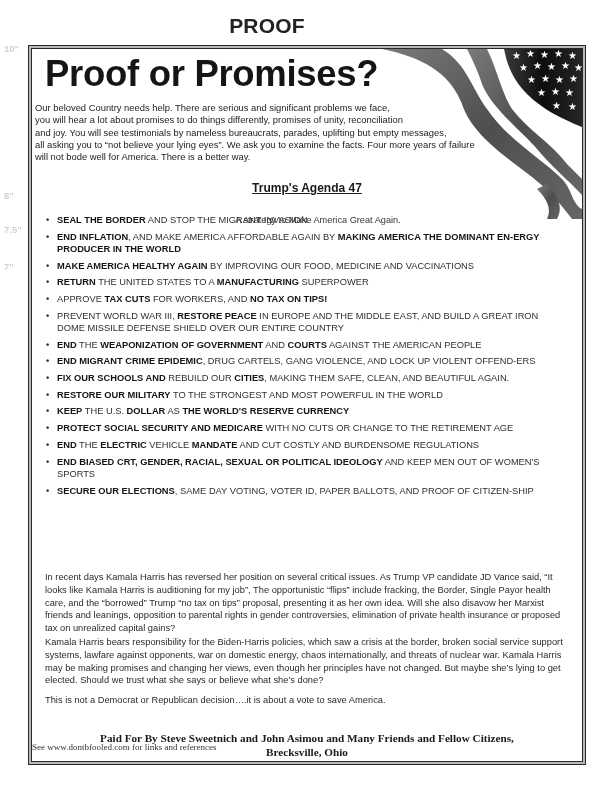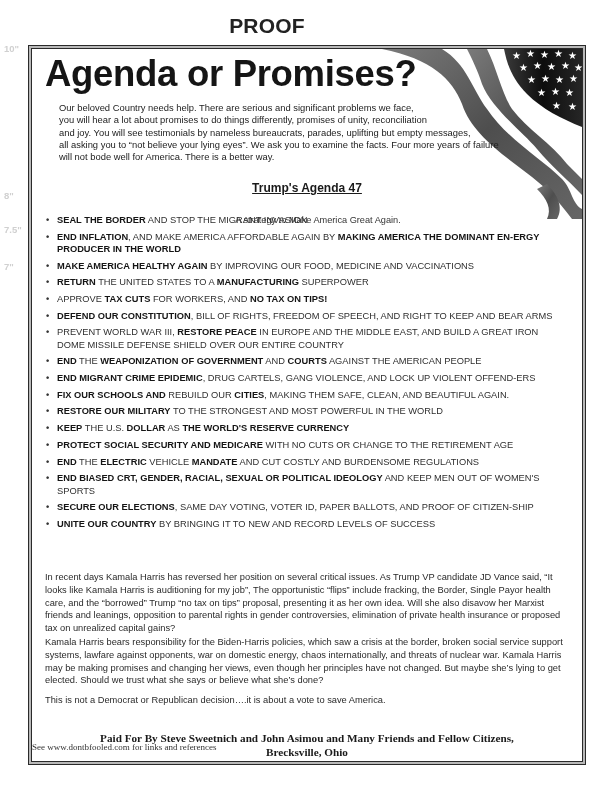--- a/index.html
+++ b/index.html
@@ -28,21 +28,21 @@
 
   .flag { position: absolute; right: 0; top: 0; width: 210px; height: 170px; }
 
   .headline {
     position: absolute; left: 13px; top: 4px;
     font-family: "Liberation Sans", sans-serif; font-weight: bold; font-size: 36.5px;
     color: #151515; letter-spacing: -0.3px; line-height: 1.15;
   }
 
   .intro {
-    position: absolute; left: 27px; top: 53px; width: 440px;
+    position: absolute; left: 3px; top: 53px; width: 440px;
     font-size: 9.4px; line-height: 12.3px; color: #222;
   }
 
   .agenda-title {
     position: absolute; left: 0; width: 100%; top: 132px; text-align: center;
     font-weight: bold; font-size: 12px; text-decoration: underline; color: #1a1a1a;
   }
   .agenda-subtitle {
     position: absolute; left: 0; width: 100%; top: 166px; text-align: center;
     font-size: 9.2px; color: #333; padding-left: 22px;
@@ -122,51 +122,49 @@
           <text x="183" y="34">★</text>
           <text x="197" y="33">★</text>
         <text x="165" y="47">★</text>
           <text x="179" y="46">★</text>
           <text x="193" y="47">★</text>
         <text x="180" y="60">★</text>
           <text x="196" y="61">★</text>
       </g>
     </svg>
 
-    <div class="headline">Agenda or Promises?</div>
+    <div class="headline">Proof or Promises?</div>
 
     <div class="intro">
       <div>Our beloved Country needs help. There are serious and significant problems we face,</div>
       <div>you will hear a lot about promises to do things differently, promises of unity, reconciliation</div>
       <div>and joy. You will see testimonials by nameless bureaucrats, parades, uplifting but empty messages,</div>
       <div>all asking you to “not believe your lying eyes”. We ask you to examine the facts. Four more years of failure</div>
       <div>will not bode well for America. There is a better way.</div>
     </div>
 
     <div class="agenda-title">Trump's Agenda 47</div>
     <div class="agenda-subtitle">A strategy to Make America Great Again.</div>
 
     <ul class="agenda-list" id="agenda-list">
         <li><b>SEAL THE BORDER</b><span> AND STOP THE MIGRANT INVASION</span></li>
         <li><b>END INFLATION</b><span>, AND MAKE AMERICA AFFORDABLE AGAIN BY </span><b>MAKING AMERICA THE DOMINANT EN-ERGY PRODUCER IN THE WORLD</b></li>
         <li><b>MAKE AMERICA HEALTHY AGAIN</b><span> BY IMPROVING OUR FOOD, MEDICINE AND VACCINATIONS</span></li>
         <li><b>RETURN</b><span> THE UNITED STATES TO A </span><b>MANUFACTURING</b><span> SUPERPOWER</span></li>
         <li><span>APPROVE </span><b>TAX CUTS</b><span> FOR WORKERS, AND </span><b>NO TAX ON TIPS!</b></li>
-        <li><b>DEFEND OUR CONSTITUTION</b><span>, BILL OF RIGHTS, FREEDOM OF SPEECH, AND RIGHT TO KEEP AND BEAR ARMS</span></li>
         <li><span>PREVENT WORLD WAR III, </span><b>RESTORE PEACE</b><span> IN EUROPE AND THE MIDDLE EAST, AND BUILD A GREAT IRON DOME MISSILE DEFENSE SHIELD OVER OUR ENTIRE COUNTRY</span></li>
         <li><b>END</b><span> THE </span><b>WEAPONIZATION OF GOVERNMENT</b><span> AND </span><b>COURTS</b><span> AGAINST THE AMERICAN PEOPLE</span></li>
         <li><b>END MIGRANT CRIME EPIDEMIC</b><span>, DRUG CARTELS, GANG VIOLENCE, AND LOCK UP VIOLENT OFFEND-ERS</span></li>
         <li><b>FIX OUR SCHOOLS AND</b><span> REBUILD OUR </span><b>CITIES</b><span>, MAKING THEM SAFE, CLEAN, AND BEAUTIFUL AGAIN.</span></li>
         <li><b>RESTORE OUR MILITARY</b><span> TO THE STRONGEST AND MOST POWERFUL IN THE WORLD</span></li>
         <li><b>KEEP</b><span> THE U.S. </span><b>DOLLAR</b><span> AS </span><b>THE WORLD'S RESERVE CURRENCY</b></li>
         <li><b>PROTECT SOCIAL SECURITY AND MEDICARE</b><span> WITH NO CUTS OR CHANGE TO THE RETIREMENT AGE</span></li>
         <li><b>END</b><span> THE </span><b>ELECTRIC</b><span> VEHICLE </span><b>MANDATE</b><span> AND CUT COSTLY AND BURDENSOME REGULATIONS</span></li>
         <li><b>END BIASED CRT, GENDER, RACIAL, SEXUAL OR POLITICAL IDEOLOGY</b><span> AND KEEP MEN OUT OF WOMEN'S SPORTS</span></li>
         <li><b>SECURE OUR ELECTIONS</b><span>, SAME DAY VOTING, VOTER ID, PAPER BALLOTS, AND PROOF OF CITIZEN-SHIP</span></li>
-        <li><b>UNITE OUR COUNTRY</b><span> BY BRINGING IT TO NEW AND RECORD LEVELS OF SUCCESS</span></li>
       </ul>
 
     <p class="body-para p1">In recent days Kamala Harris has reversed her position on several critical issues. As Trump VP candidate JD Vance said, “It looks like Kamala Harris is auditioning for my job”, The opportunistic “flips” include fracking, the Border, Single Payor health care, and the “borrowed” Trump “no tax on tips” proposal, presenting it as her own idea. Will she also disavow her Marxist friends and leanings, opposition to parental rights in gender controversies, elimination of private health insurance or proposed tax on unrealized capital gains?</p>
     <p class="body-para p2">Kamala Harris bears responsibility for the Biden-Harris policies, which saw a crisis at the border, broken social service support systems, lawfare against opponents, war on domestic energy, chaos internationally, and threats of nuclear war. Kamala Harris may be making promises and changing her views, even though her principles have not changed. But maybe she’s lying to get elected. Should we trust what she says or believe what she’s done?</p>
     <p class="body-para p3">This is not a Democrat or Republican decision….it is about a vote to save America.</p>
 
     <div class="paid-by">
       <div>Paid For By Steve Sweetnich and John Asimou and Many Friends and Fellow Citizens,</div>
       <div>Brecksville, Ohio</div>
     </div>

